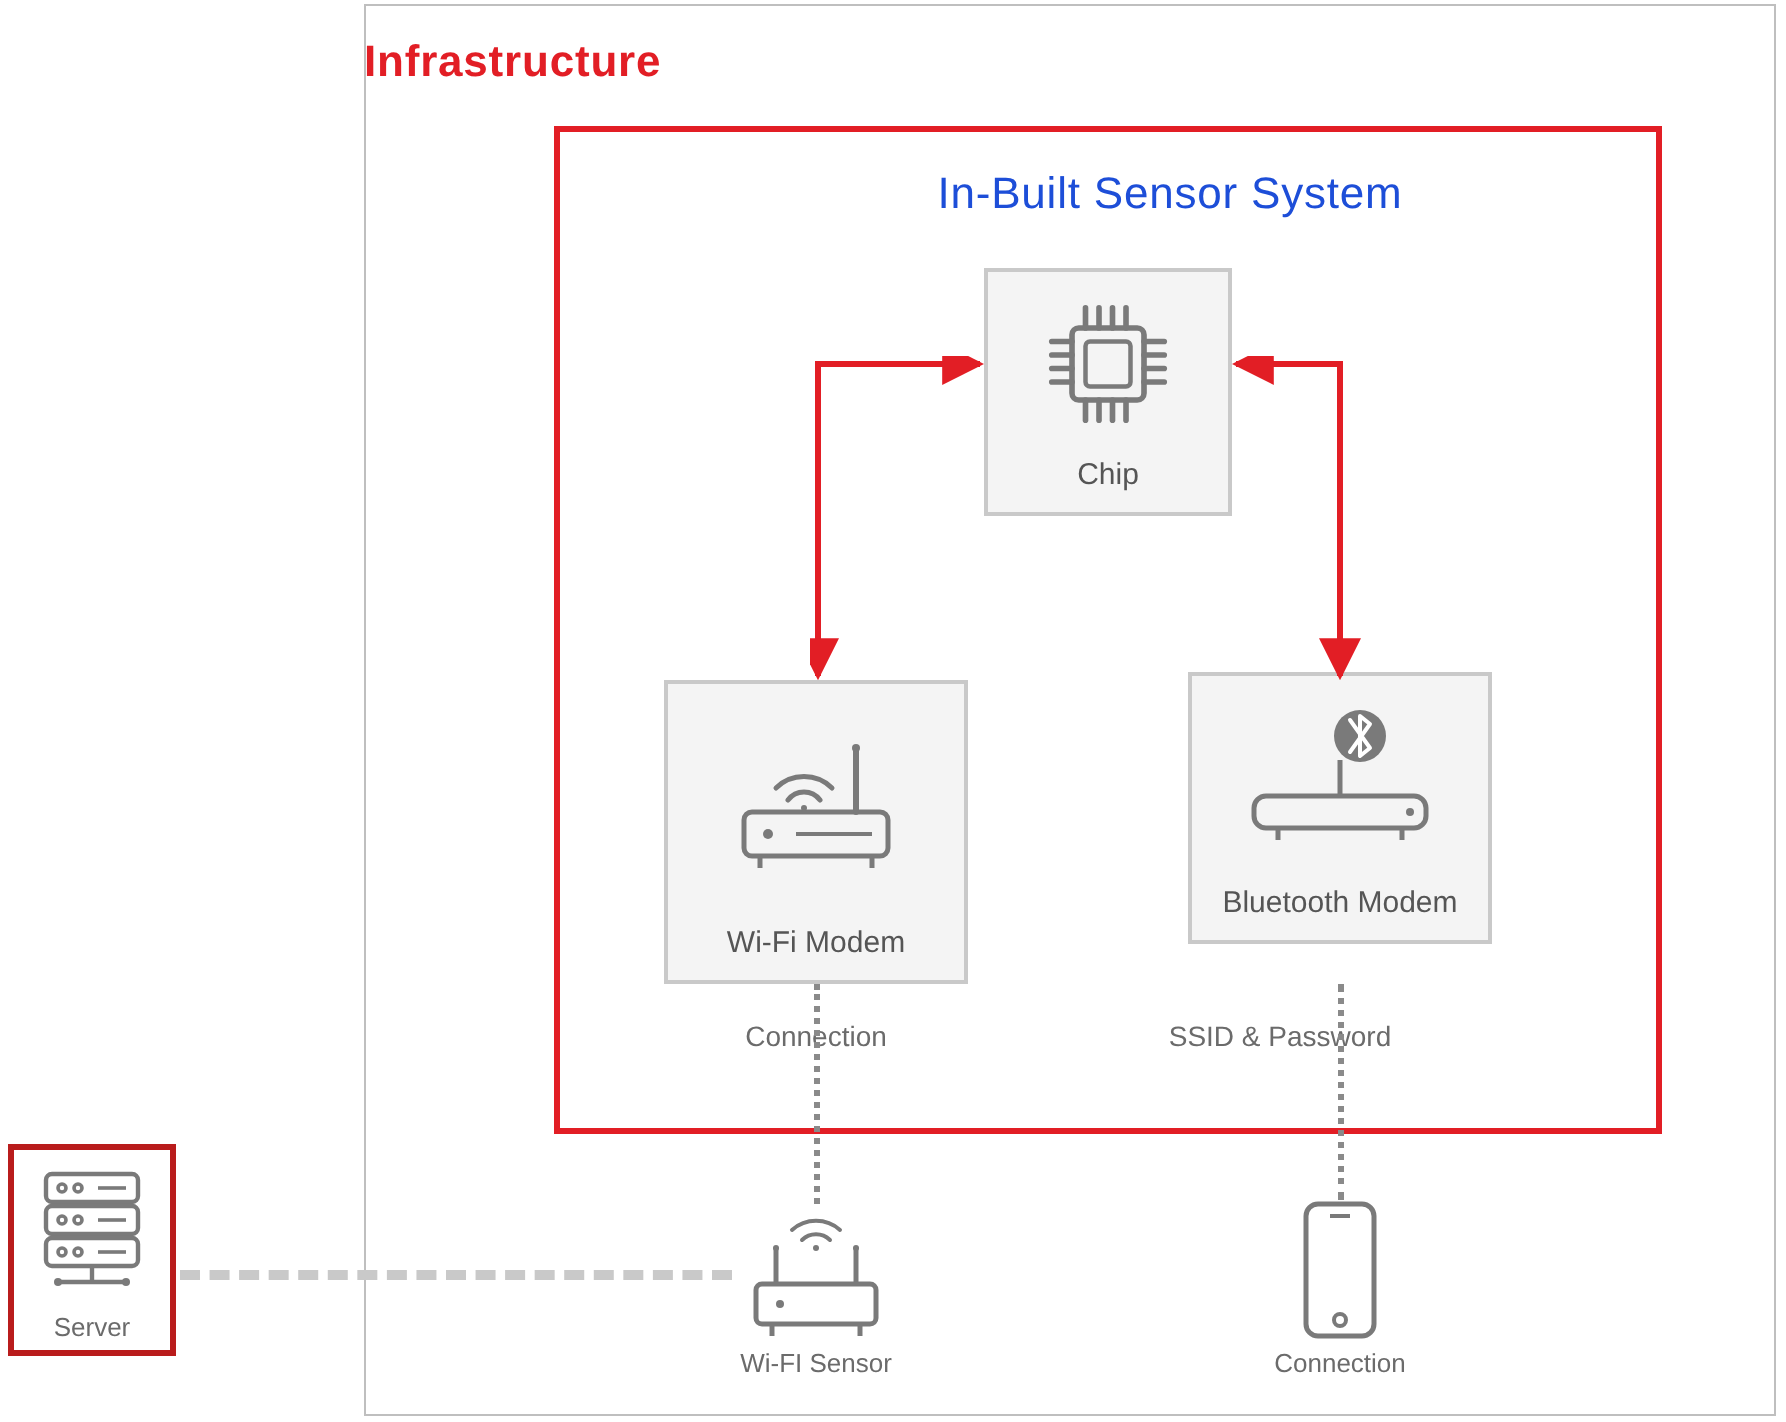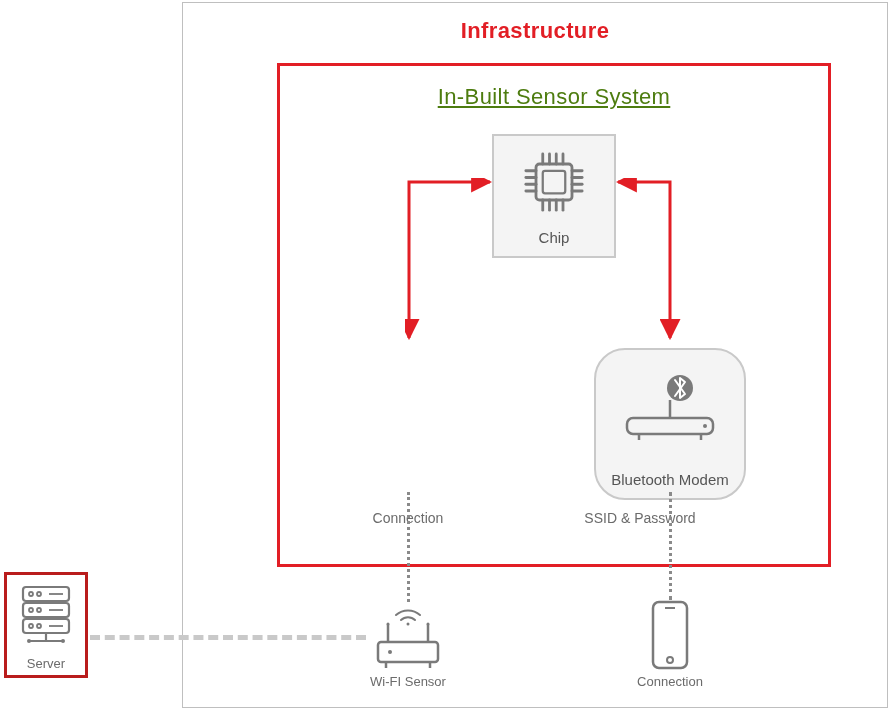--- a/index.html
+++ b/index.html
@@ -19,42 +19,40 @@
     position: absolute;
     left: 182px; top: 2px;
     width: 706px; height: 706px;
     border: 1px solid #bfbfbf;
     background: #fff;
   }
   .title {
     position: absolute;
     left: 182px; top: 18px;
     width: 706px;
-    text-align: center;
     color: #e21e25;
     font-weight: 700;
     font-size: 22px;
     letter-spacing: 0.4px;
   }
   .sensor-box {
     position: absolute;
     left: 277px; top: 63px;
     width: 554px; height: 504px;
     border: 3px solid #e21e25;
     background: #fff;
   }
   .sensor-title {
     position: absolute;
     left: 277px; top: 84px;
-    width: 554px;
+    width: 616px;
     text-align: center;
-    color: #4d7c0f;
+    color: #1d4ed8;
     font-size: 22px;
     letter-spacing: 0.4px;
-    text-decoration: underline;
   }
   .node-box {
     position: absolute;
     border: 2px solid #c9c9c9;
     background: #f4f4f4;
     display: flex;
     flex-direction: column;
     align-items: center;
     justify-content: flex-end;
     padding-bottom: 8px;
@@ -68,21 +66,21 @@
     justify-content: center;
   }
   .node-box .label {
     color: #555;
     font-size: 15px;
     line-height: 1.15;
     padding: 0 6px 2px;
   }
   .chip-box   { left: 492px; top: 134px; width: 124px; height: 124px; }
   .wifi-box   { left: 332px; top: 340px; width: 152px; height: 152px; }
-  .bt-box     { left: 594px; top: 348px; width: 152px; height: 152px; border-radius: 31px; }
+  .bt-box     { left: 594px; top: 336px; width: 152px; height: 136px; }
   .sub-label {
     position: absolute;
     color: #6b6b6b;
     font-size: 14px;
     text-align: center;
   }
   .wifi-sub  { left: 332px; top: 510px; width: 152px; }
   .bt-sub    { left: 564px; top: 510px; width: 152px; }
   .ext-label {
     position: absolute;
@@ -177,20 +175,39 @@
           <line x1="48" y1="22" x2="57" y2="22"></line>
             <line x1="48" y1="28" x2="57" y2="28"></line>
             <line x1="48" y1="34" x2="57" y2="34"></line>
             <line x1="48" y1="40" x2="57" y2="40"></line>
         </g>
       </svg>
     </div>
     <div class="label">Chip</div>
   </div>
 
+  <div class="node-box wifi-box">
+    <div class="icon-slot">
+      <svg width="100" height="80" viewBox="0 0 100 80">
+        <rect x="14" y="44" width="72" height="22" rx="4" fill="none" stroke="#7a7a7a" stroke-width="2.5"></rect>
+        <line x1="22" y1="66" x2="22" y2="72" stroke="#7a7a7a" stroke-width="2.5"></line>
+        <line x1="78" y1="66" x2="78" y2="72" stroke="#7a7a7a" stroke-width="2.5"></line>
+        <circle cx="26" cy="55" r="2.5" fill="#7a7a7a"></circle>
+        <line x1="40" y1="55" x2="78" y2="55" stroke="#7a7a7a" stroke-width="2"></line>
+        <line x1="70" y1="44" x2="70" y2="12" stroke="#7a7a7a" stroke-width="3" stroke-linecap="round"></line>
+        <circle cx="70" cy="12" r="2" fill="#7a7a7a"></circle>
+        <g stroke="#7a7a7a" stroke-width="2.5" fill="none" stroke-linecap="round">
+          <path d="M36 38 a10 10 0 0 1 16 0"></path>
+          <path d="M30 32 a20 20 0 0 1 28 0"></path>
+          <circle cx="44" cy="42" r="1.5" fill="#7a7a7a" stroke="none"></circle>
+        </g>
+      </svg>
+    </div>
+    <div class="label">Wi-Fi Modem</div>
+  </div>
 
   <div class="node-box bt-box">
     <div class="icon-slot">
       <svg width="110" height="80" viewBox="0 0 110 80">
         <rect x="12" y="48" width="86" height="16" rx="6" fill="none" stroke="#7a7a7a" stroke-width="2.5"></rect>
         <line x1="24" y1="64" x2="24" y2="70" stroke="#7a7a7a" stroke-width="2.5"></line>
         <line x1="86" y1="64" x2="86" y2="70" stroke="#7a7a7a" stroke-width="2.5"></line>
         <circle cx="90" cy="56" r="2" fill="#7a7a7a"></circle>
         <line x1="55" y1="48" x2="55" y2="30" stroke="#7a7a7a" stroke-width="2.5"></line>
         <circle cx="65" cy="18" r="13" fill="#7a7a7a"></circle>

